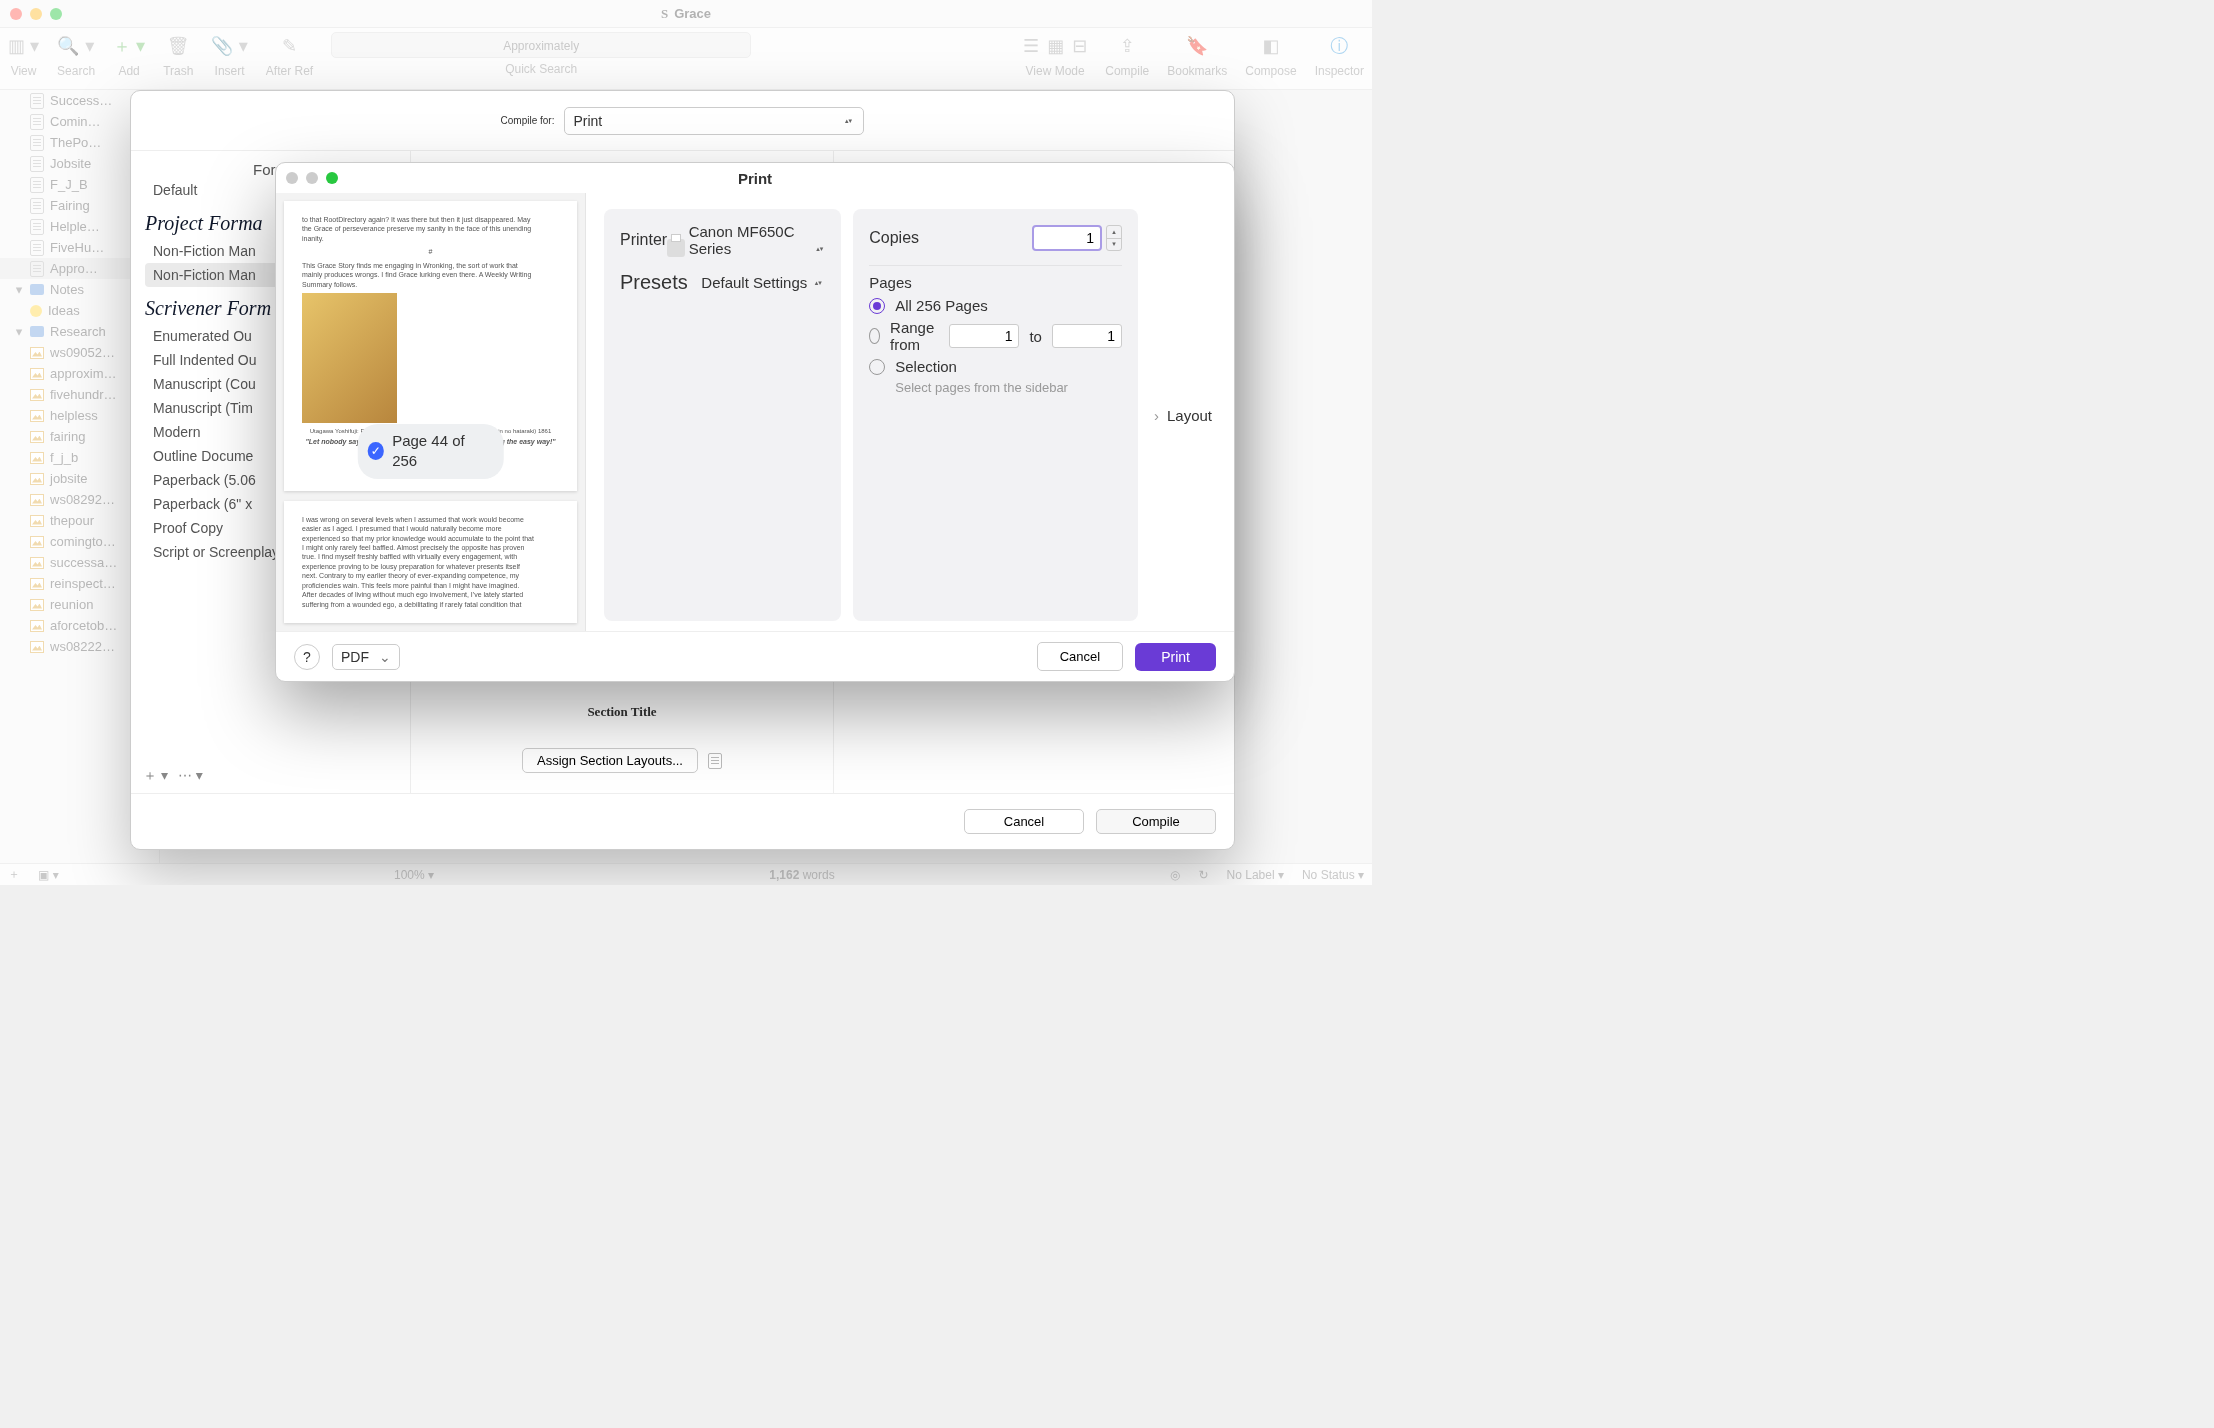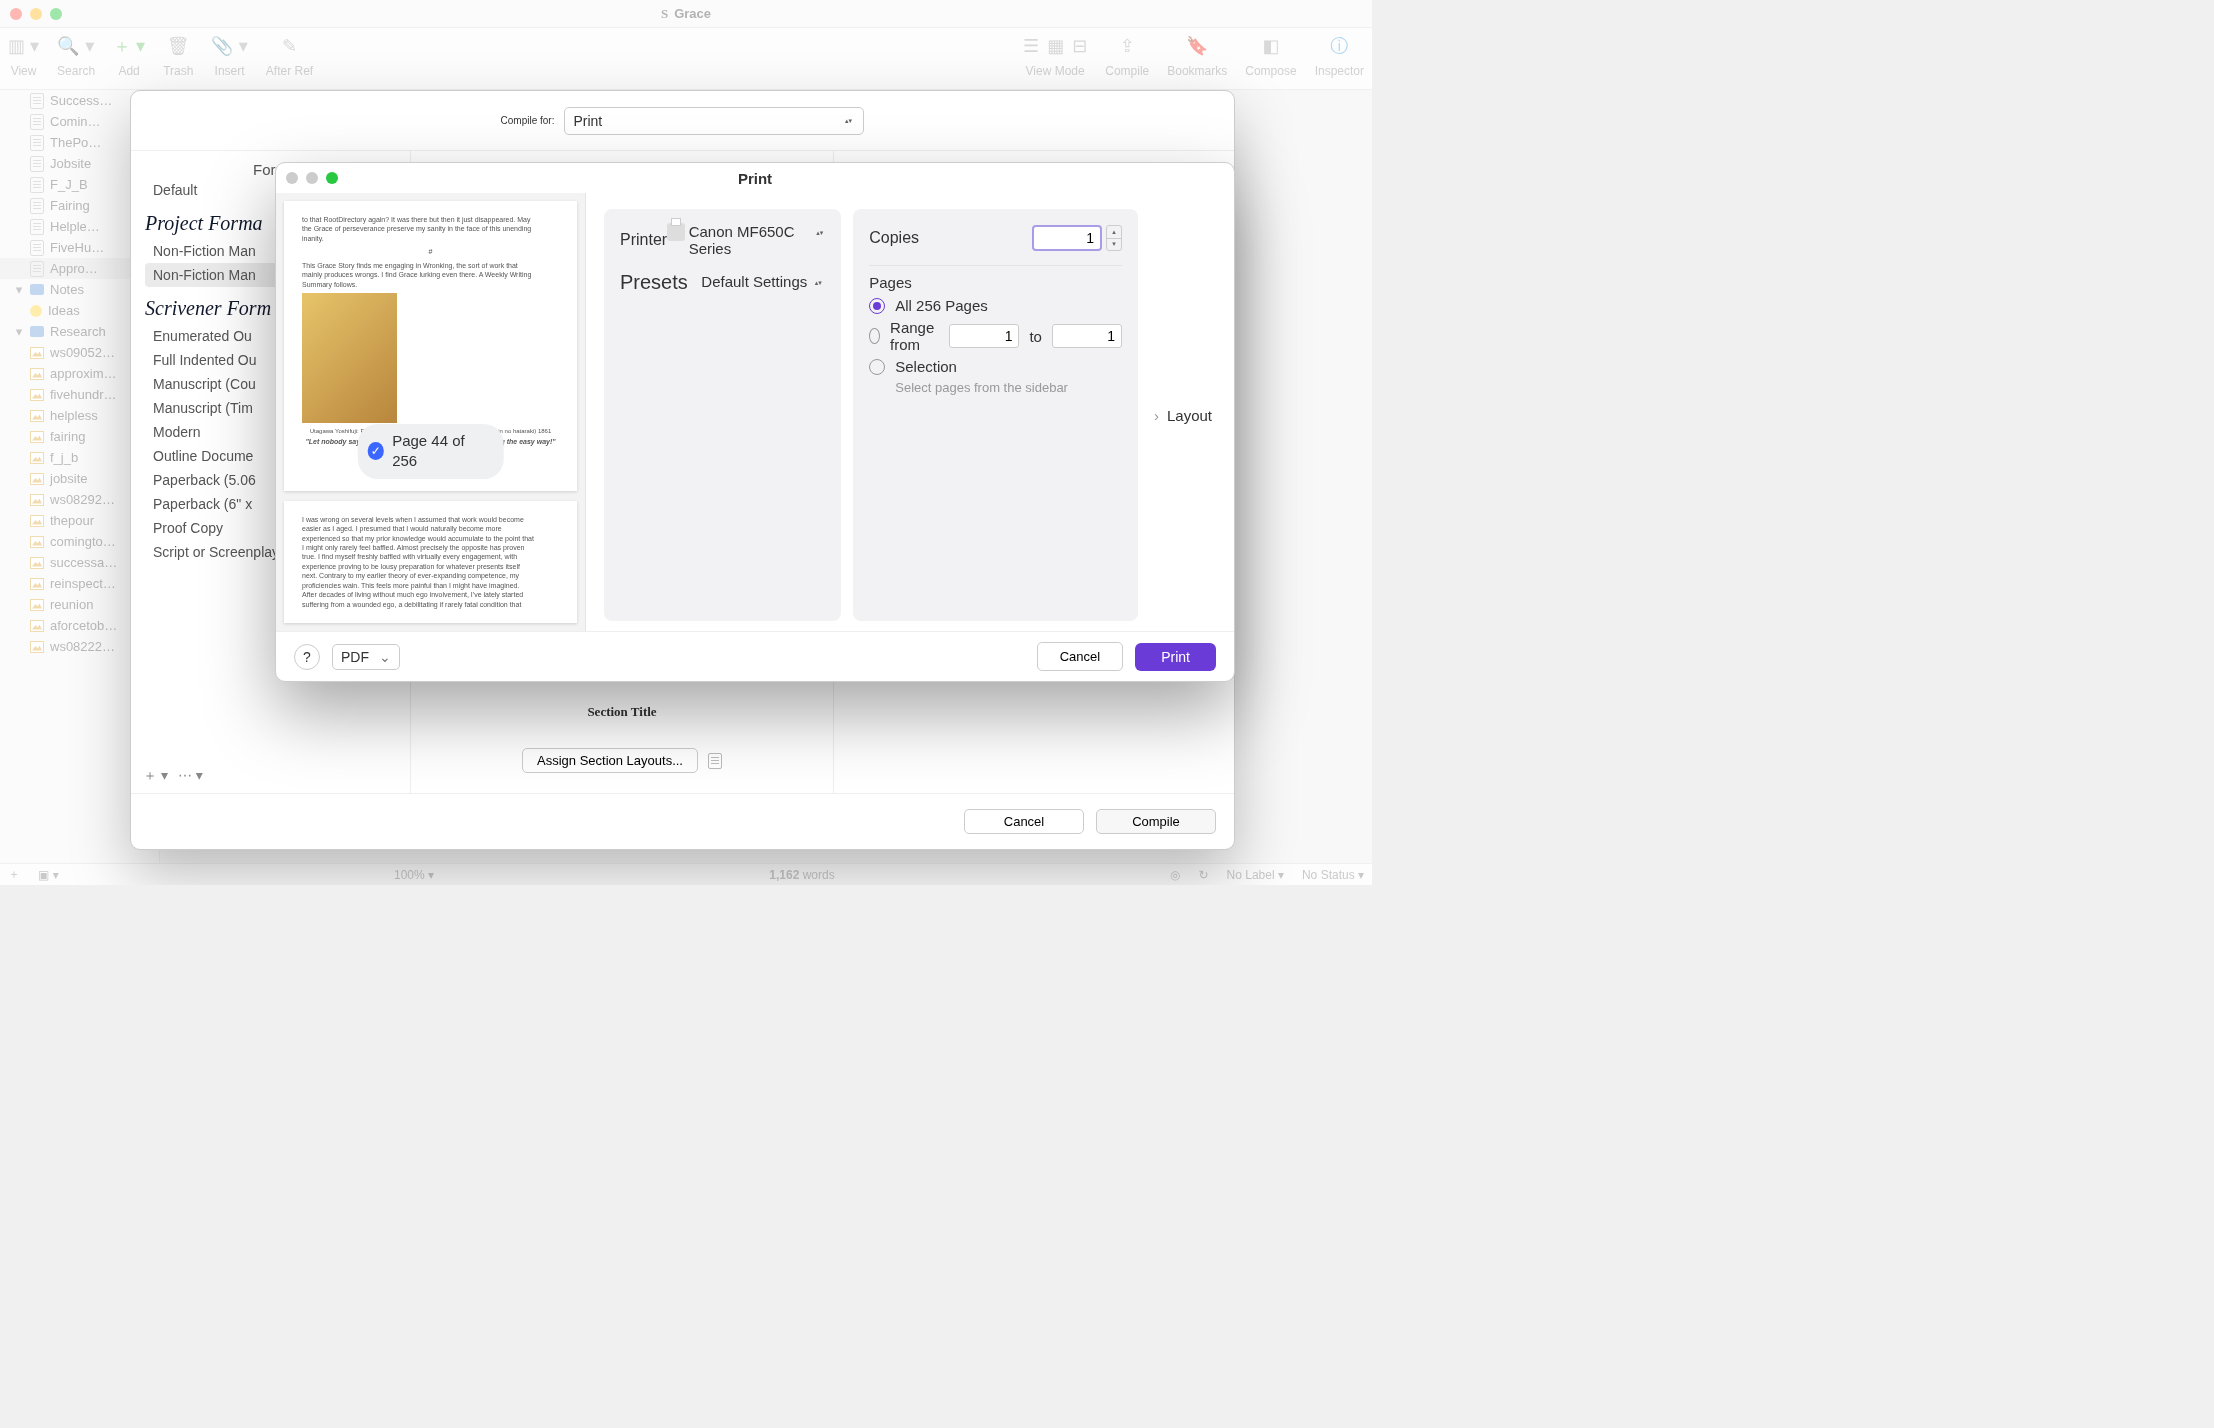--- a/index.html
+++ b/index.html
@@ -56,21 +56,21 @@
   .page-badge{position:absolute;left:50%;bottom:12px;transform:translateX(-50%);background:#eef0f2;border-radius:20px;padding:7px 16px 7px 10px;display:flex;align-items:center;gap:8px;font-size:15px;color:#333;}
   .page-badge .check{width:18px;height:18px;border-radius:50%;background:#3b66ff;color:#fff;display:flex;align-items:center;justify-content:center;font-size:12px;}
   .thumb-img{width:95px;height:130px;background:linear-gradient(135deg,#e7c46a,#b8863d);margin:4px 0;}
   .caption{font-size:6px;text-align:center;}
   .quote{font-style:italic;font-weight:600;text-align:center;font-size:7px;margin-top:2px;}
   
   .pd-main{flex:1;display:flex;flex-direction:row;padding:16px 18px 10px;gap:12px;}
   .panel{background:#f2f2f4;border-radius:8px;padding:14px 16px;}
   .panel-row{display:flex;align-items:center;justify-content:space-between;min-height:30px;}
   .panel-row + .panel-row{margin-top:10px;}
-  .select-like{display:flex;align-items:flex-start;gap:4px;font-size:15px;}
+  .select-like{display:flex;align-items:flex-end;gap:4px;font-size:15px;}
   .updown{width:14px;height:18px;display:inline-flex;flex-direction:column;justify-content:center;align-items:center;font-size:7px;line-height:7px;color:#666;}
   .num-input{width:70px;height:26px;border:2px solid #a99be6;border-radius:4px;text-align:right;padding:0 6px;font-size:14px;background:#fff;}
   .small-input{width:70px;height:24px;border:1px solid #ccc;border-radius:3px;text-align:right;padding:0 6px;font-size:14px;background:#fff;}
   .stepper{display:inline-flex;flex-direction:column;border:1px solid #ccc;border-radius:3px;width:16px;height:26px;margin-left:4px;}
   .stepper div{flex:1;display:flex;align-items:center;justify-content:center;font-size:7px;color:#666;}
   .stepper div:first-child{border-bottom:1px solid #ccc;}
   .radio{width:16px;height:16px;border:1.5px solid #999;border-radius:50%;display:inline-flex;align-items:center;justify-content:center;}
   .radio.on{border-color:#6a3bd6;}
   .radio.on::after{content:"";width:8px;height:8px;border-radius:50%;background:#6a3bd6;}
   .radio-row{display:flex;align-items:center;gap:10px;font-size:15px;margin:5px 0;}
@@ -129,20 +129,24 @@
     <div class="tb-icon">🗑</div>
     <span>Trash</span>
   </div>
   <div class="tb-item">
     <div class="tb-icon">📎 ▾</div>
     <span>Insert</span>
   </div>
   <div class="tb-item">
     <div class="tb-icon">✎</div>
     <span>After Ref</span>
+  </div>
+  <div class="tb-item tb-search">
+    <div class="searchbox">Approximately</div>
+    <span>Quick Search</span>
   </div>
   <div class="tb-spacer"></div>
   <div class="tb-item">
     <div class="tb-icon tb-group">
         <span>☰</span>
         <span>▦</span>
         <span>⊟</span>
       </div>
     <span>View Mode</span>
   </div>

